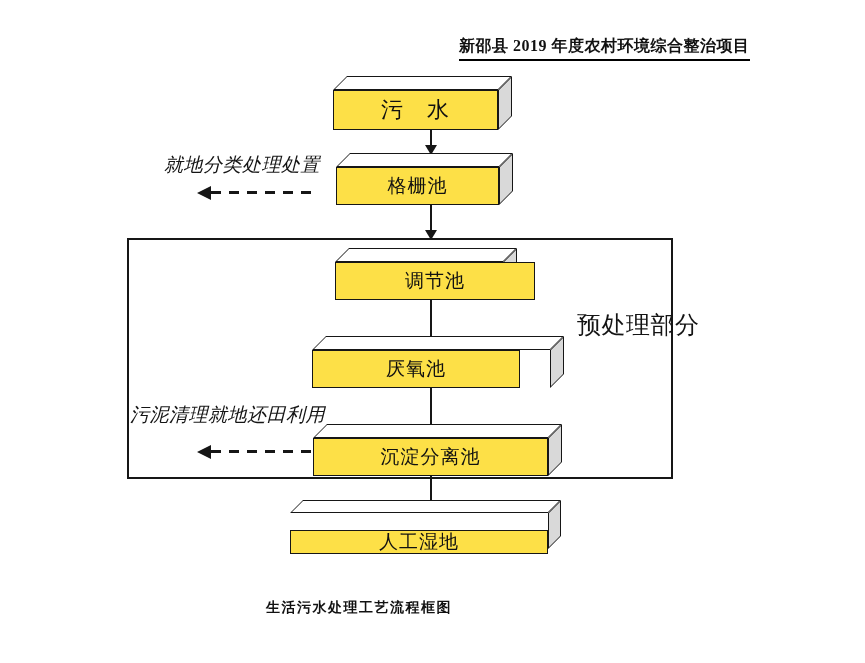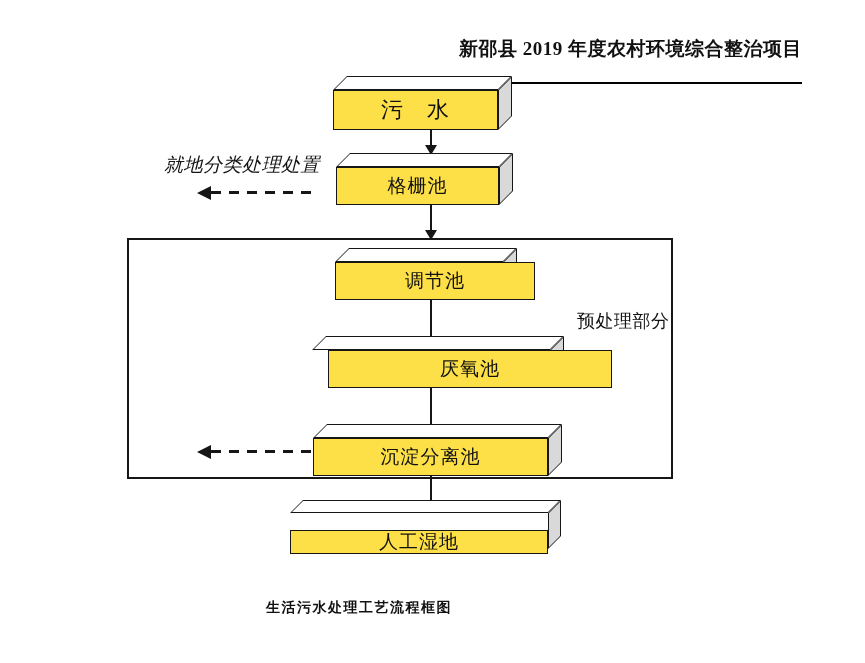--- a/index.html
+++ b/index.html
@@ -33,23 +33,23 @@
   .darrow .dhead{position:absolute;left:0;top:1px;width:0;height:0;
     border-top:7px solid transparent;border-bottom:7px solid transparent;border-right:14px solid #161616;}
   .darrow .dshaft{position:absolute;left:14px;top:6px;height:3px;
     background:repeating-linear-gradient(90deg,#161616 0 10px,transparent 10px 18px);}
 
   
   .group-rect{position:absolute;border:2px solid #161616;box-sizing:border-box;background:transparent;}
 
   
   .side-label{position:absolute;font-size:19px;letter-spacing:0.5px;white-space:nowrap;color:#141414;font-style:italic;}
-  .group-label{position:absolute;font-size:18px;letter-spacing:0.5px;white-space:nowrap;color:#141414;}
-  .doc-title{position:absolute;font-weight:bold;font-size:19px;letter-spacing:0.5px;white-space:nowrap;
-    border-bottom:2px solid #000;padding-bottom:20px;}
+  .group-label{position:absolute;font-size:24px;letter-spacing:0.5px;white-space:nowrap;color:#141414;}
+  .doc-title{position:absolute;font-weight:bold;font-size:16px;letter-spacing:0.5px;white-space:nowrap;
+    border-bottom:2px solid #000;padding-bottom:2px;}
   .caption{position:absolute;font-weight:bold;font-size:14px;letter-spacing:1.5px;white-space:nowrap;}
 </style>
 </head>
 <body>
 
 <div id="canvas">
 
   <div class="doc-title" style="left:459px;top:36px;">新邵县 2019 年度农村环境综合整治项目</div>
 
   <div class="box" style="left:333px;top:76px;">
@@ -90,28 +90,29 @@
   </div>
 
   <div class="varrow" style="left:425px;top:300px;height:46px;">
     <div class="shaft" style="height:37px;"></div>
       <div class="head"></div>
   </div>
 
   <div class="box" style="left:312px;top:336px;">
     <div class="face-top" style="left:0;top:0;width:238px;height:14px;"></div>
     <div class="face-side" style="left:238px;top:14px;width:14px;height:38px;"></div>
-    <div class="face-front" style="left:0;top:14px;width:284px;height:38px;margin-left:16px;">厌氧池</div>
+    <div class="face-front" style="left:0;top:14px;width:208px;height:38px;">厌氧池</div>
   </div>
 
   <div class="varrow" style="left:425px;top:388px;height:46px;">
     <div class="shaft" style="height:37px;"></div>
       <div class="head"></div>
   </div>
 
+  <div class="side-label" style="left:130px;top:402px;">污泥清理就地还田利用</div>
   <div class="darrow" style="left:197px;top:444px;width:116px;">
     <div class="dhead"></div>
     <div class="dshaft" style="width:101px;"></div>
   </div>
 
   <div class="box" style="left:313px;top:424px;">
     <div class="face-top" style="left:0;top:0;width:235px;height:14px;"></div>
     <div class="face-side" style="left:235px;top:14px;width:14px;height:38px;"></div>
     <div class="face-front" style="left:0;top:14px;width:235px;height:38px;">沉淀分离池</div>
   </div>

